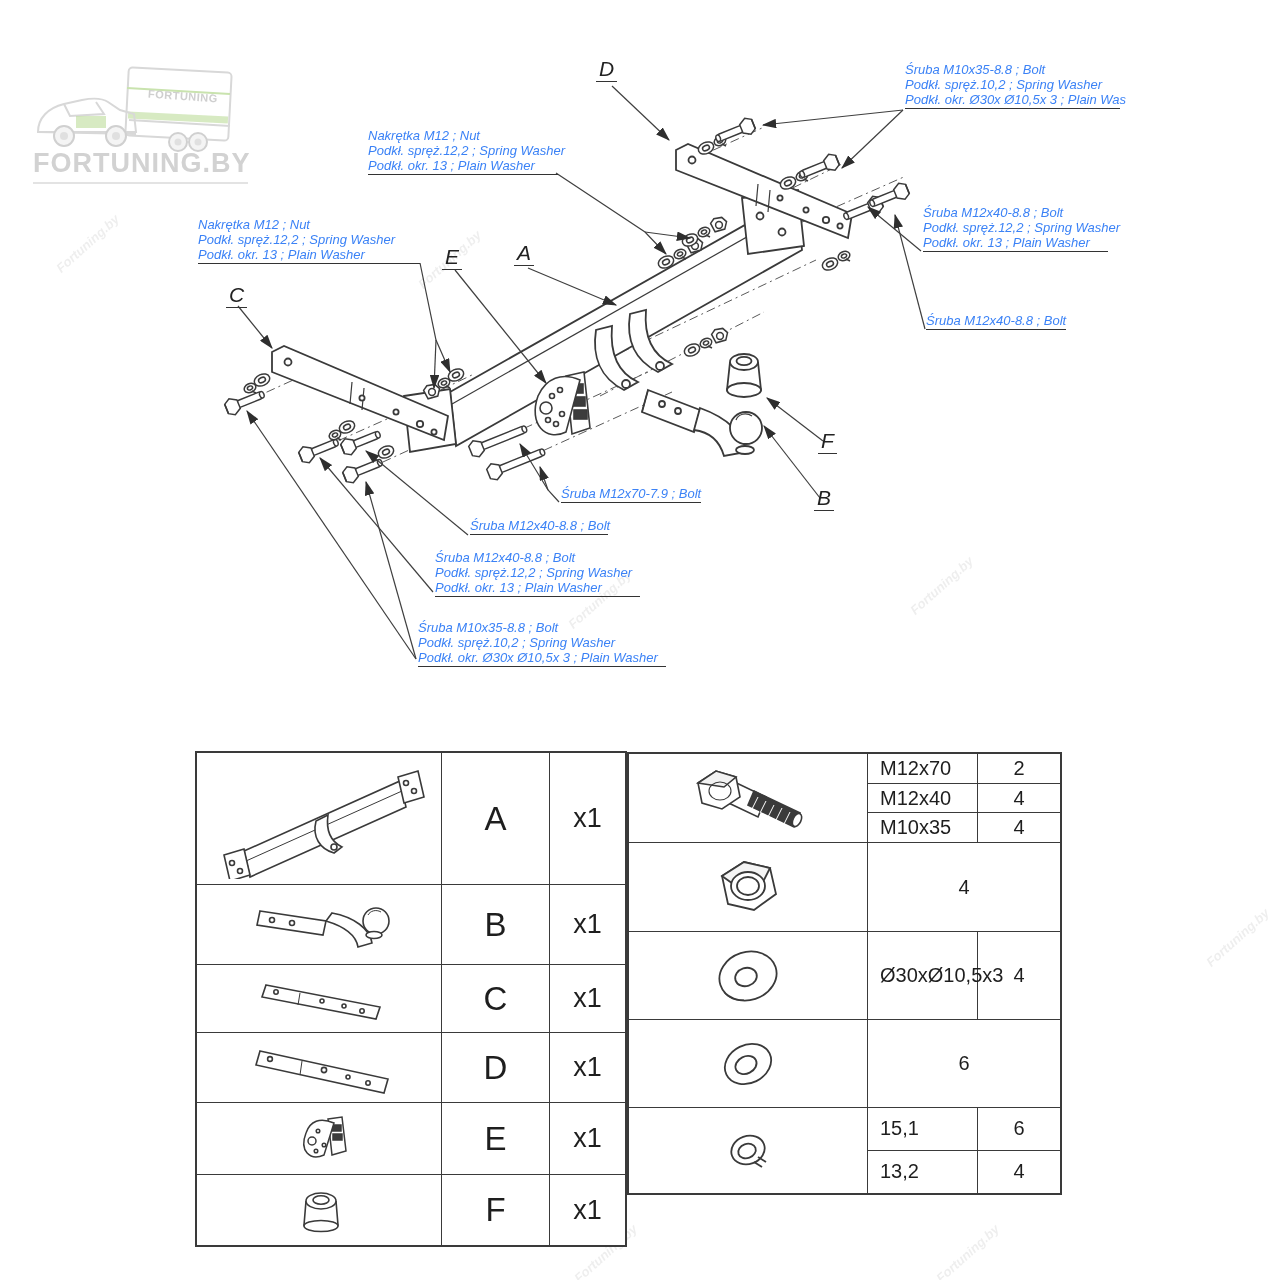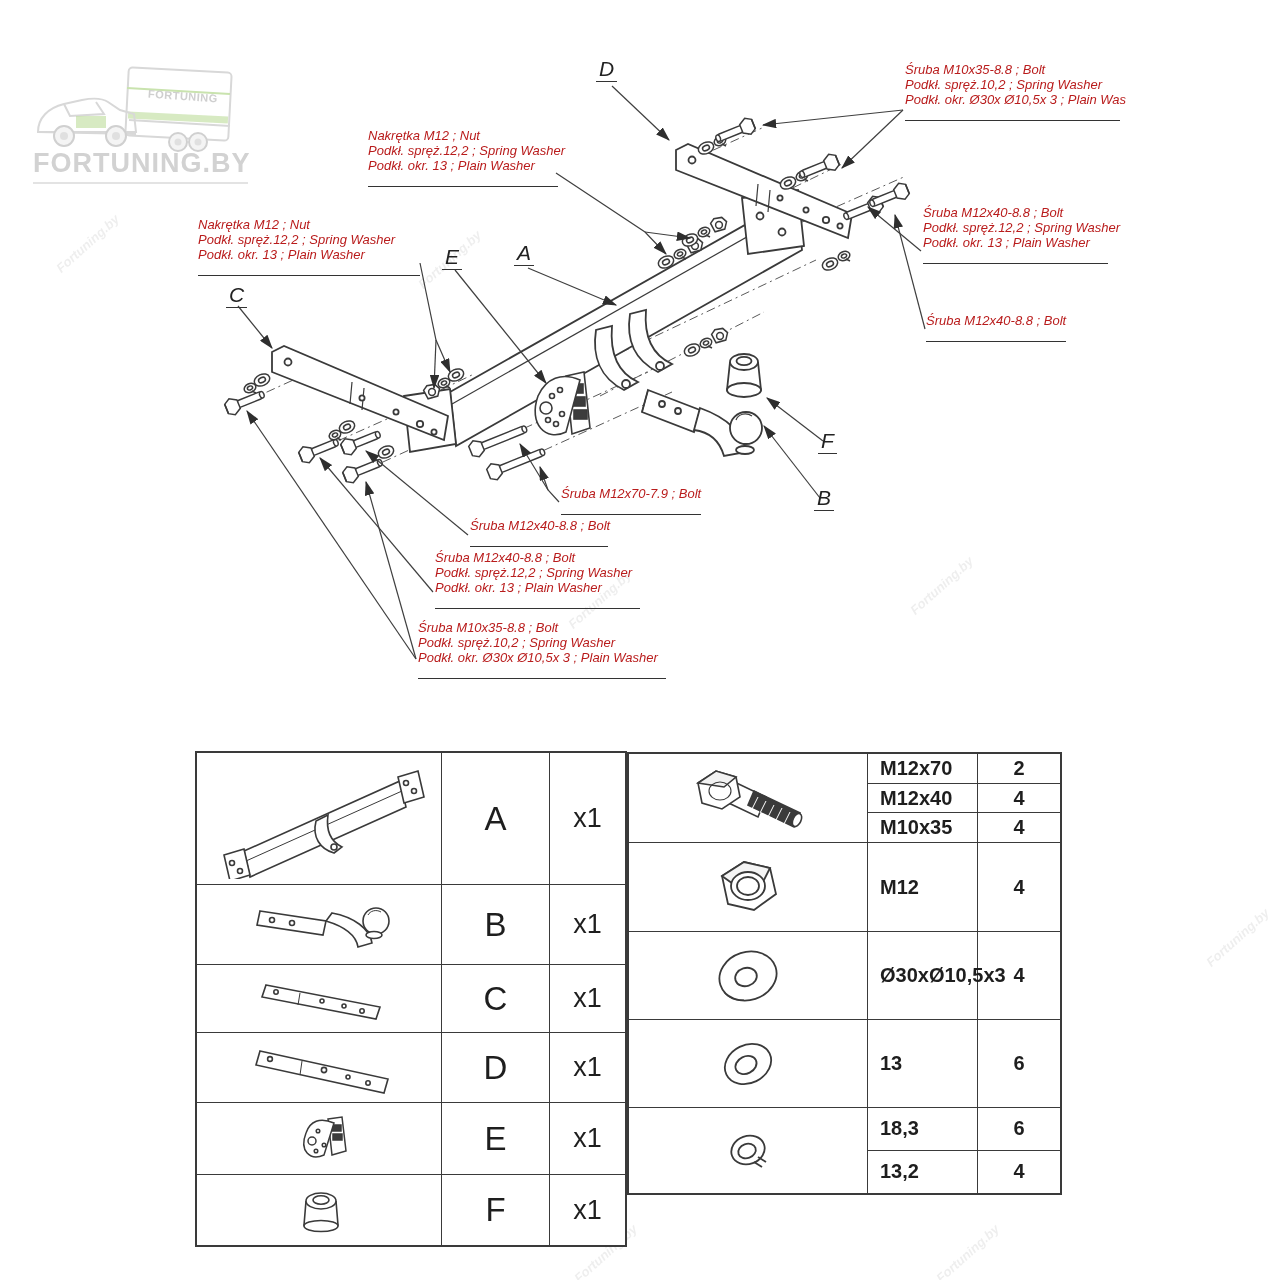--- a/index.html
+++ b/index.html
@@ -10,35 +10,35 @@
   .logo{position:absolute;left:30px;top:58px;width:215px;height:130px;}
   .logo-brand{position:absolute;left:33px;top:148px;width:215px;font-size:27px;font-weight:bold;
               letter-spacing:1px;color:#d2d2d2;border-bottom:2px solid #e3e3e3;padding-bottom:3px;}
   .logo-trailer-text{position:absolute;left:148px;top:90px;font-size:11px;font-weight:bold;color:#cfcfcf;
               transform:rotate(4deg);letter-spacing:.5px;}
   
   .wm{position:absolute;font-size:13px;font-weight:bold;font-style:italic;color:rgba(90,90,90,0.10);
       transform:rotate(-42deg);white-space:nowrap;text-shadow:1px 1px 0 rgba(255,255,255,.6);}
   
   .callout{position:absolute;font-style:italic;font-size:13px;line-height:15px;white-space:nowrap;
-           color:#b91c1c;border-bottom:1.7px solid #333;padding-bottom:13px;}
+           color:#3b82f6;border-bottom:1.7px solid #333;padding-bottom:1px;}
   .part-letter{position:absolute;font-style:italic;font-size:21px;line-height:22px;color:#222;
                border-bottom:1.7px solid #333;padding:0 3px 1px 3px;}
   
   .tbl{position:absolute;border:2px solid #3a3a3a;box-sizing:border-box;background:#fff;}
   .row{display:flex;box-sizing:border-box;}
   .cell{box-sizing:border-box;border-right:1.6px solid #3a3a3a;border-bottom:1.6px solid #3a3a3a;
         display:flex;align-items:center;justify-content:center;}
   .cell.last-col{border-right:none;}
   .row.last-row .cell{border-bottom:none;}
   .letter-cell{font-size:33px;color:#1e1e1e;}
   .qty-cell{font-size:27px;color:#1e1e1e;}
   .spec-cell{font-size:20px;color:#1e1e1e;justify-content:flex-start;padding-left:12px;}
   .hqty-cell{font-size:20px;color:#1e1e1e;}
-  .hw-group{display:flex;box-sizing:border-box;font-weight:bold;}
+  .hw-group{display:flex;box-sizing:border-box;}
   .hw-sub{display:flex;flex-direction:column;flex:1;}
   .hw-subrow{display:flex;flex:1;box-sizing:border-box;}
 </style>
 </head>
 <body>
 
 <div id="canvas">
 
   <div class="logo">
     <svg width="215" height="130" viewBox="0 0 215 130">
@@ -449,21 +449,20 @@
       <div class="cell" style="width:239px">
         <svg width="225" height="82" viewBox="0 0 225 82" stroke="#3a3a3a" stroke-width="1.8" fill="#fff">
           <polygon points="86,30 108,16 134,22 140,48 118,64 92,58"></polygon>
           <polygon points="86,30 108,16 134,22 128,34 100,40" fill="#f4f4f4"></polygon>
           <ellipse cx="112" cy="40" rx="17" ry="14"></ellipse>
           <ellipse cx="112" cy="40" rx="11" ry="9"></ellipse>
         </svg>
       </div>
       <div class="hw-sub">
         <div class="hw-subrow">
-          <div class="cell spec-cell" style="width:110px">M12</div>
           <div class="cell hqty-cell last-col" style="flex:1">4</div>
         </div>
       </div>
     </div>
 
     <div class="hw-group" style="height:88px">
       <div class="cell" style="width:239px">
         <svg width="225" height="80" viewBox="0 0 225 80" stroke="#3a3a3a" stroke-width="1.8" fill="#fff">
           <ellipse cx="112" cy="40" rx="29" ry="24" transform="rotate(-18 112 40)"></ellipse>
           <ellipse cx="110" cy="41" rx="11" ry="9" transform="rotate(-18 110 41)"></ellipse>
@@ -480,38 +479,37 @@
 
     <div class="hw-group" style="height:88px">
       <div class="cell" style="width:239px">
         <svg width="225" height="80" viewBox="0 0 225 80" stroke="#3a3a3a" stroke-width="1.8" fill="#fff">
           <ellipse cx="112" cy="40" rx="24" ry="19" transform="rotate(-26 112 40)"></ellipse>
           <ellipse cx="110" cy="41" rx="11" ry="8.5" transform="rotate(-26 110 41)"></ellipse>
         </svg>
       </div>
       <div class="hw-sub">
         <div class="hw-subrow">
-          <div class="cell spec-cell" style="width:110px">13</div>
           <div class="cell hqty-cell last-col" style="flex:1">6</div>
         </div>
       </div>
     </div>
 
     <div class="hw-group" style="height:85px">
       <div class="cell" style="width:239px;border-bottom:none">
         <svg width="225" height="78" viewBox="0 0 225 78" stroke="#3a3a3a" stroke-width="1.8" fill="#fff">
           <ellipse cx="112" cy="38" rx="17" ry="14" transform="rotate(-20 112 38)"></ellipse>
           <ellipse cx="111" cy="39" rx="9" ry="7" transform="rotate(-20 111 39)"></ellipse>
           <line x1="118" y1="50" x2="126" y2="55"></line>
           <line x1="122" y1="45" x2="130" y2="50"></line>
         </svg>
       </div>
       <div class="hw-sub">
         <div class="hw-subrow">
-          <div class="cell spec-cell" style="width:110px">18,3</div>
+          <div class="cell spec-cell" style="width:110px">15,1</div>
           <div class="cell hqty-cell last-col" style="flex:1">6</div>
         </div>
         <div class="hw-subrow">
           <div class="cell spec-cell" style="width:110px;border-bottom:none">13,2</div>
           <div class="cell hqty-cell last-col" style="flex:1;border-bottom:none">4</div>
         </div>
       </div>
     </div>
   </div>
 

